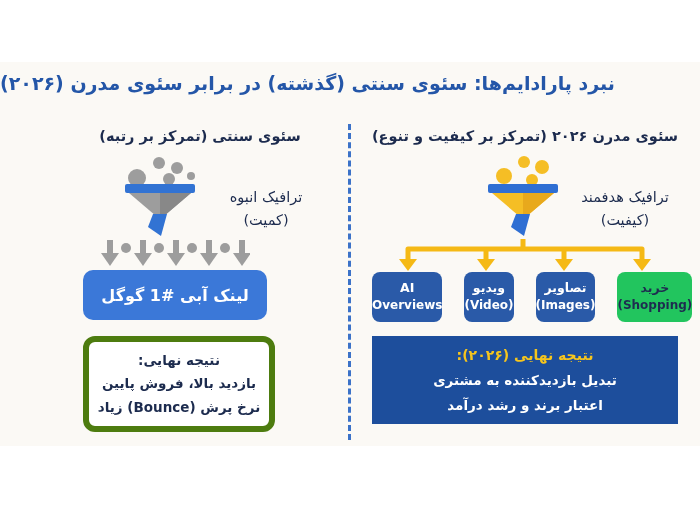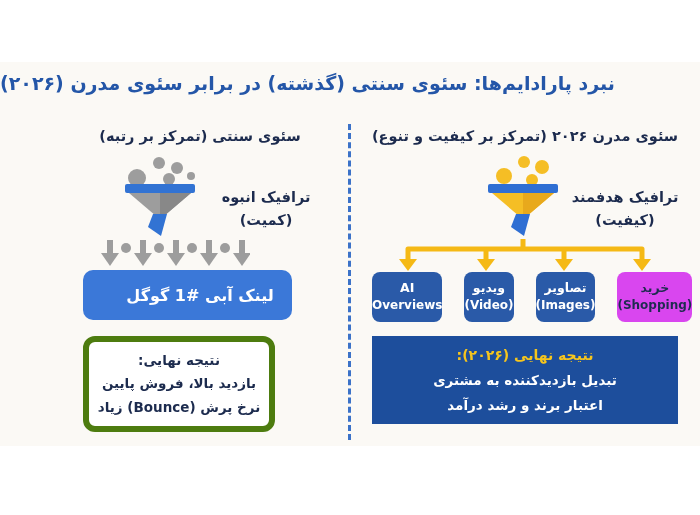--- a/index.html
+++ b/index.html
@@ -19,30 +19,30 @@
   .col-header.left{left:55px;top:128px;width:290px;}
   .col-header.right{left:363px;top:128px;width:324px;}
   .divider{
     position:absolute;left:348px;top:124px;height:316px;width:0;
     border-left:3px dashed #3b72c8;
   }
   .funnel{position:absolute;width:110px;height:88px;}
   .funnel.left{left:105px;top:156px;}
   .funnel.right{left:468px;top:156px;}
   .funnel-label{
-    position:absolute;text-align:center;font-size:14.5px;font-weight:bold;
+    position:absolute;text-align:center;font-size:14.5px;font-weight:normal;
     color:#1c2b4e;direction:rtl;line-height:1.6;
   }
   .funnel-label.left{left:210px;top:186px;width:112px;}
   .funnel-label.right{left:570px;top:186px;width:110px;}
   .arrows-row{position:absolute;left:100px;top:240px;width:150px;height:27px;}
   .serp-box{
     position:absolute;left:83px;top:270px;width:184px;height:50px;
     background:#3b78d8;border-radius:10px;display:flex;align-items:center;justify-content:center;
-    color:#ffffff;font-size:16px;font-weight:bold;direction:rtl;padding-left:25px;
+    color:#ffffff;font-size:16px;font-weight:bold;direction:rtl;
   }
   .result-box{
     position:absolute;display:flex;flex-direction:column;align-items:center;justify-content:center;
     direction:rtl;font-weight:bold;text-align:center;
   }
   .result-box.left{
     left:83px;top:336px;width:180px;height:84px;background:#ffffff;
     border:6px solid #4d7c0f;border-radius:12px;color:#1c2b4e;font-size:13.5px;line-height:1.75;
   }
   .result-box.right{
@@ -54,21 +54,21 @@
   .channels{
     position:absolute;left:372px;top:272px;width:306px;height:50px;
     display:flex;gap:22px;
   }
   .channel{
     flex:1;background:#2a5aa8;border-radius:8px;color:#ffffff;
     display:flex;flex-direction:column;align-items:center;justify-content:center;
     font-weight:bold;font-size:12.5px;line-height:1.35;text-align:center;direction:rtl;
   }
   .channel .sub{font-size:12px;}
-  .channel.highlight{background:#d946ef;color:#1e2c50;}
+  .channel.highlight{background:#22c55e;color:#1e2c50;}
 </style>
 </head>
 <body>
 
 <div class="canvas">
   <div class="band"></div>
 
   <div class="title">نبرد پارادایم‌ها: سئوی سنتی (گذشته) در برابر سئوی مدرن (۲۰۲۶)</div>
 
   <div class="divider"></div>

